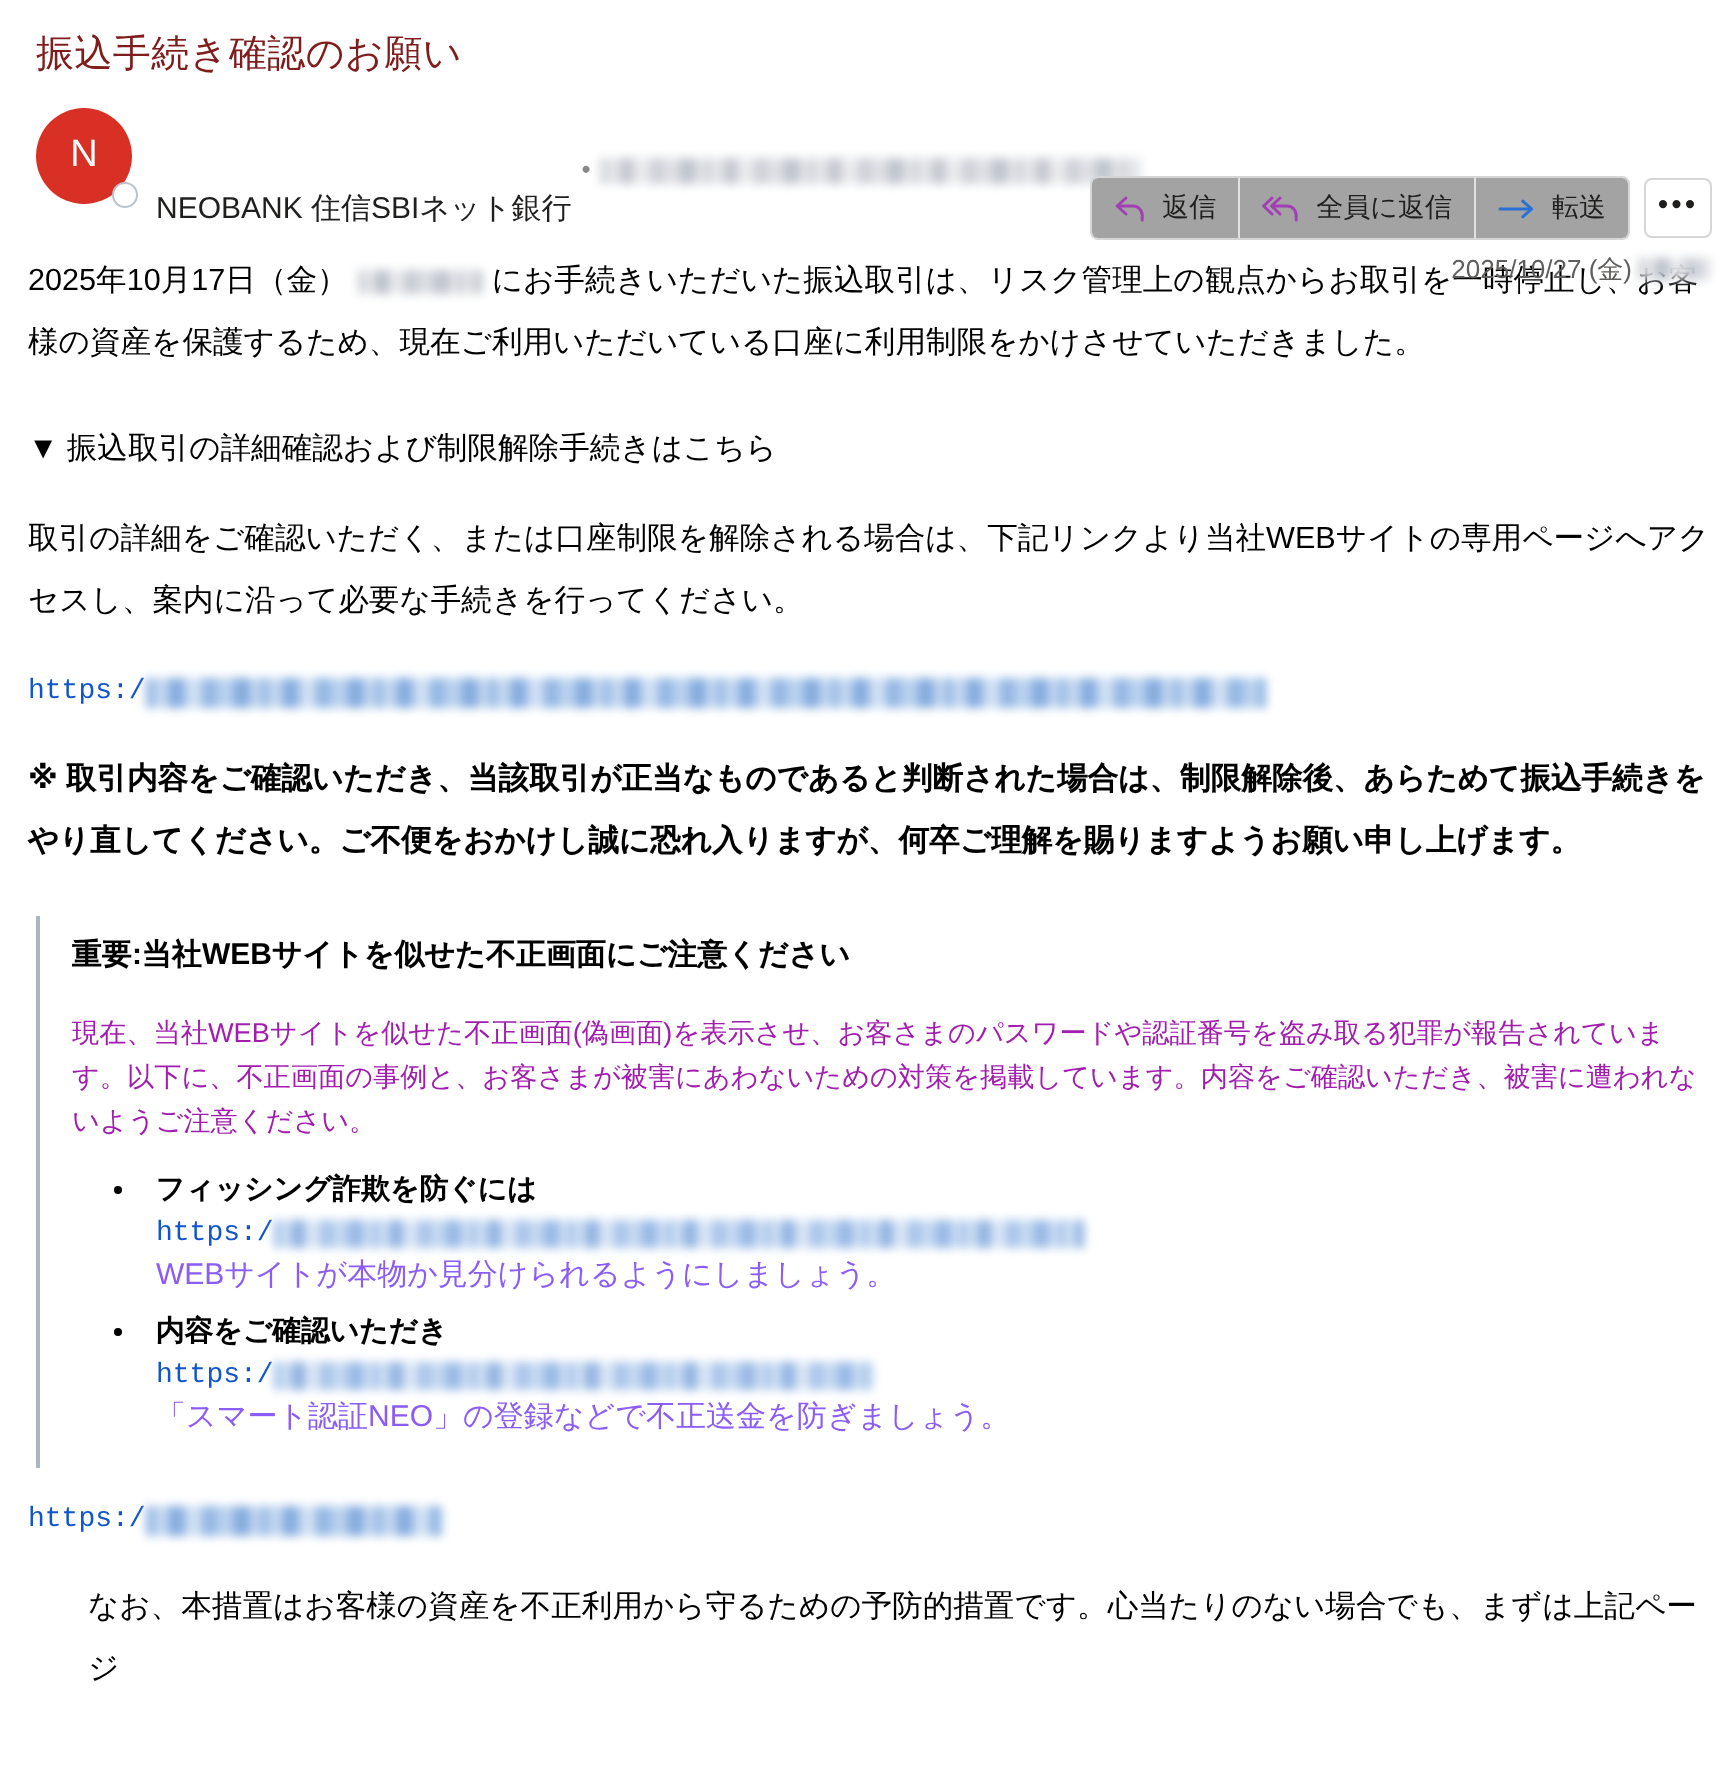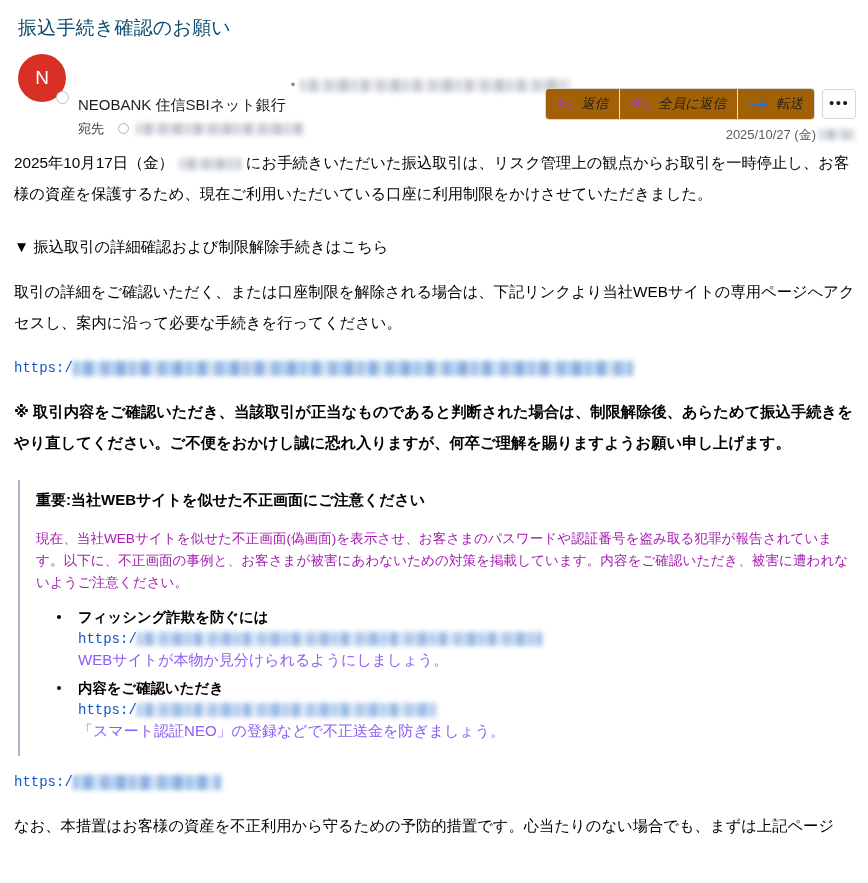--- a/index.html
+++ b/index.html
@@ -13,21 +13,21 @@
     overflow: hidden;
     font-family: "Liberation Sans", "DejaVu Sans", sans-serif;
     color: #201f1e;
     -webkit-font-smoothing: antialiased;
   }
 
   
   .subject {
     font-size: 19px;
     line-height: 24px;
-    color: #0c4a6e;
+    color: #7f1d1d;
     padding: 16px 0 0 18px;
     letter-spacing: .2px;
   }
 
   .hdr {
     display: flex;
     align-items: flex-start;
     padding: 12px 10px 0 18px;
     position: relative;
   }
@@ -144,28 +144,27 @@
     background: #ffffff;
     height: 30px;
   }
   .tb-btn {
     display: flex;
     align-items: center;
     gap: 7px;
     padding: 0 11px;
     font-size: 13.5px;
     color: #201f1e;
-    background: #a16207;
+    background: #a3a3a3;
     border: none;
     border-right: 1px solid #e1e1e1;
     cursor: pointer;
     height: 30px;
     font-family: "Liberation Sans", sans-serif;
     white-space: nowrap;
-    font-style: italic;
   }
   .tb-btn:last-child { border-right: none; }
   .tb-more {
     margin-left: 7px;
     width: 34px;
     height: 30px;
     border: 1px solid #d6d6d6;
     border-radius: 4px;
     background: #ffffff;
     display: flex;
@@ -197,21 +196,21 @@
     padding: 10px 12px 0 14px;
   }
   .p {
     font-size: 15.3px;
     line-height: 31px;
     color: #000000;
     margin: 0 0 22px 0;
   }
   .p.bold { font-weight: bold; }
   .p.tight { margin-bottom: 14px; }
-  .p.nospace { margin-bottom: 0; }
+  .p.nospace { margin-bottom: 0; margin-left: 30px; }
 
   .link {
     font-family: "Liberation Mono", "DejaVu Sans Mono", monospace;
     font-size: 14px;
     color: #1155cc;
     white-space: nowrap;
     cursor: pointer;
   }
   .link-row { margin: 0 0 20px 0; display: flex; align-items: center; }
 
@@ -278,25 +277,20 @@
     <div class="avatar">N</div>
     <div class="presence"></div>
   </div>
 
   <div class="hdr-text">
     <div class="from-line">
       <span class="from-name">NEOBANK 住信SBIネット銀行</span>
       <span class="from-sep">•</span>
       <span class="redact redact-gray" style="width:270px;height:13px;"></span>
     </div>
-    <div class="to-line">
-      <span class="to-label">宛先</span>
-      <span class="to-dot"></span>
-      <span class="redact redact-mid" style="width:168px;height:12px;"></span>
-    </div>
   </div>
 
   <div class="toolbar">
     <div class="btn-group">
 
       <button class="tb-btn">
         <svg class="tb-icon" width="17" height="15" viewBox="0 0 17 15">
           <path d="M6 2 L1.6 6 L6 10" fill="none" stroke="#a23fb5" stroke-width="1.5" stroke-linecap="round" stroke-linejoin="round"></path>
           <path d="M1.9 6 H9.5 a4.6 4.6 0 0 1 4.6 4.6 V13" fill="none" stroke="#a23fb5" stroke-width="1.5" stroke-linecap="round"></path>
         </svg>

